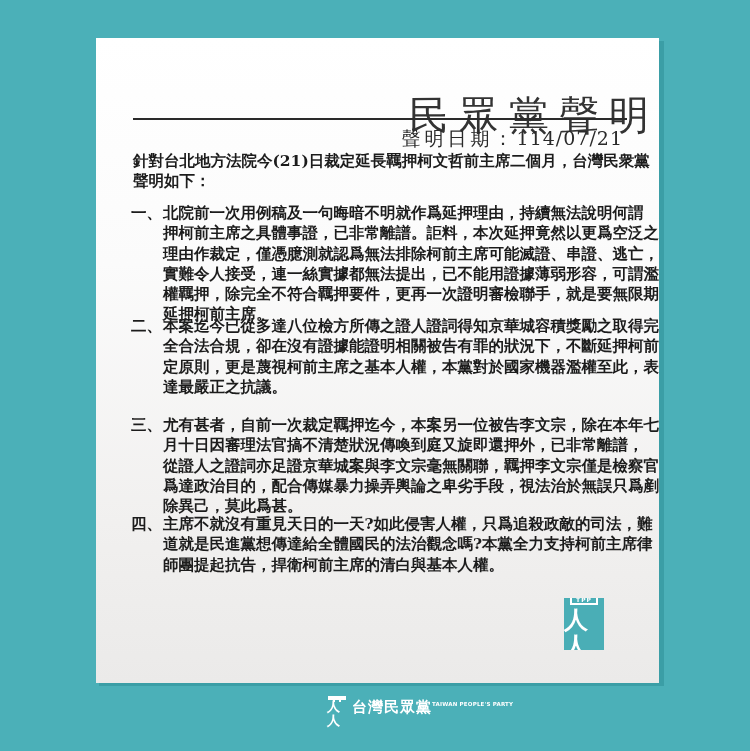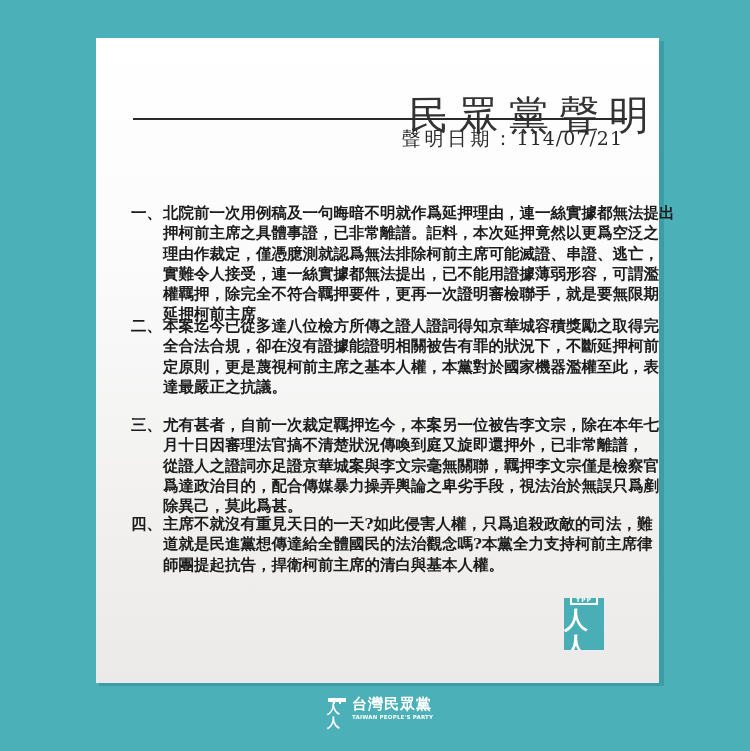--- a/index.html
+++ b/index.html
@@ -175,21 +175,21 @@
     .footer-icon .fi-top::after { right: 3px; }
     .footer-icon .fi-bottom {
       font-family: "DejaVu Sans", sans-serif;
       font-size: 13px;
       font-weight: bold;
       line-height: 14px;
       letter-spacing: -1px;
     }
     .footer-text {
       display: flex;
-      flex-direction: column;
+      flex-direction: row;
     }
     .footer-cn {
       font-family: "DejaVu Sans", sans-serif;
       font-size: 15px;
       line-height: 16px;
       font-weight: bold;
       letter-spacing: 1px;
     }
     .footer-en {
       font-family: "DejaVu Sans", sans-serif;
@@ -206,25 +206,29 @@
 <div class="paper-shadow"></div>
 
 <div class="paper">
   <h1 class="title">民眾黨聲明</h1>
   <div class="rule"></div>
 
   <div class="date-line">
     <span class="date-label">聲明日期：</span><span>114/07/21</span>
   </div>
 
+  <div class="intro">
+    <span class="line">針對台北地方法院今(21)日裁定延長羈押柯文哲前主席二個月，台灣民衆黨</span>
+    <span class="line">聲明如下：</span>
+  </div>
 
   <div class="section sec1">
     <span class="marker">一、</span>
     <div class="body">
-      <span class="line">北院前一次用例稿及一句晦暗不明就作爲延押理由，連一絲實據都無法提出</span>
+      <span class="line">北院前一次用例稿及一句晦暗不明就作爲延押理由，持續無法說明何謂</span>
       <span class="line">押柯前主席之具體事證，已非常離譜。詎料，本次延押竟然以更爲空泛之</span>
       <span class="line">理由作裁定，僅憑臆測就認爲無法排除柯前主席可能滅證、串證、逃亡，</span>
       <span class="line">實難令人接受，連一絲實據都無法提出，已不能用證據薄弱形容，可謂濫</span>
       <span class="line">權羈押，除完全不符合羈押要件，更再一次證明審檢聯手，就是要無限期</span>
       <span class="line">延押柯前主席。</span>
     </div>
   </div>
 
   <div class="section sec2">
     <span class="marker">二、</span>

